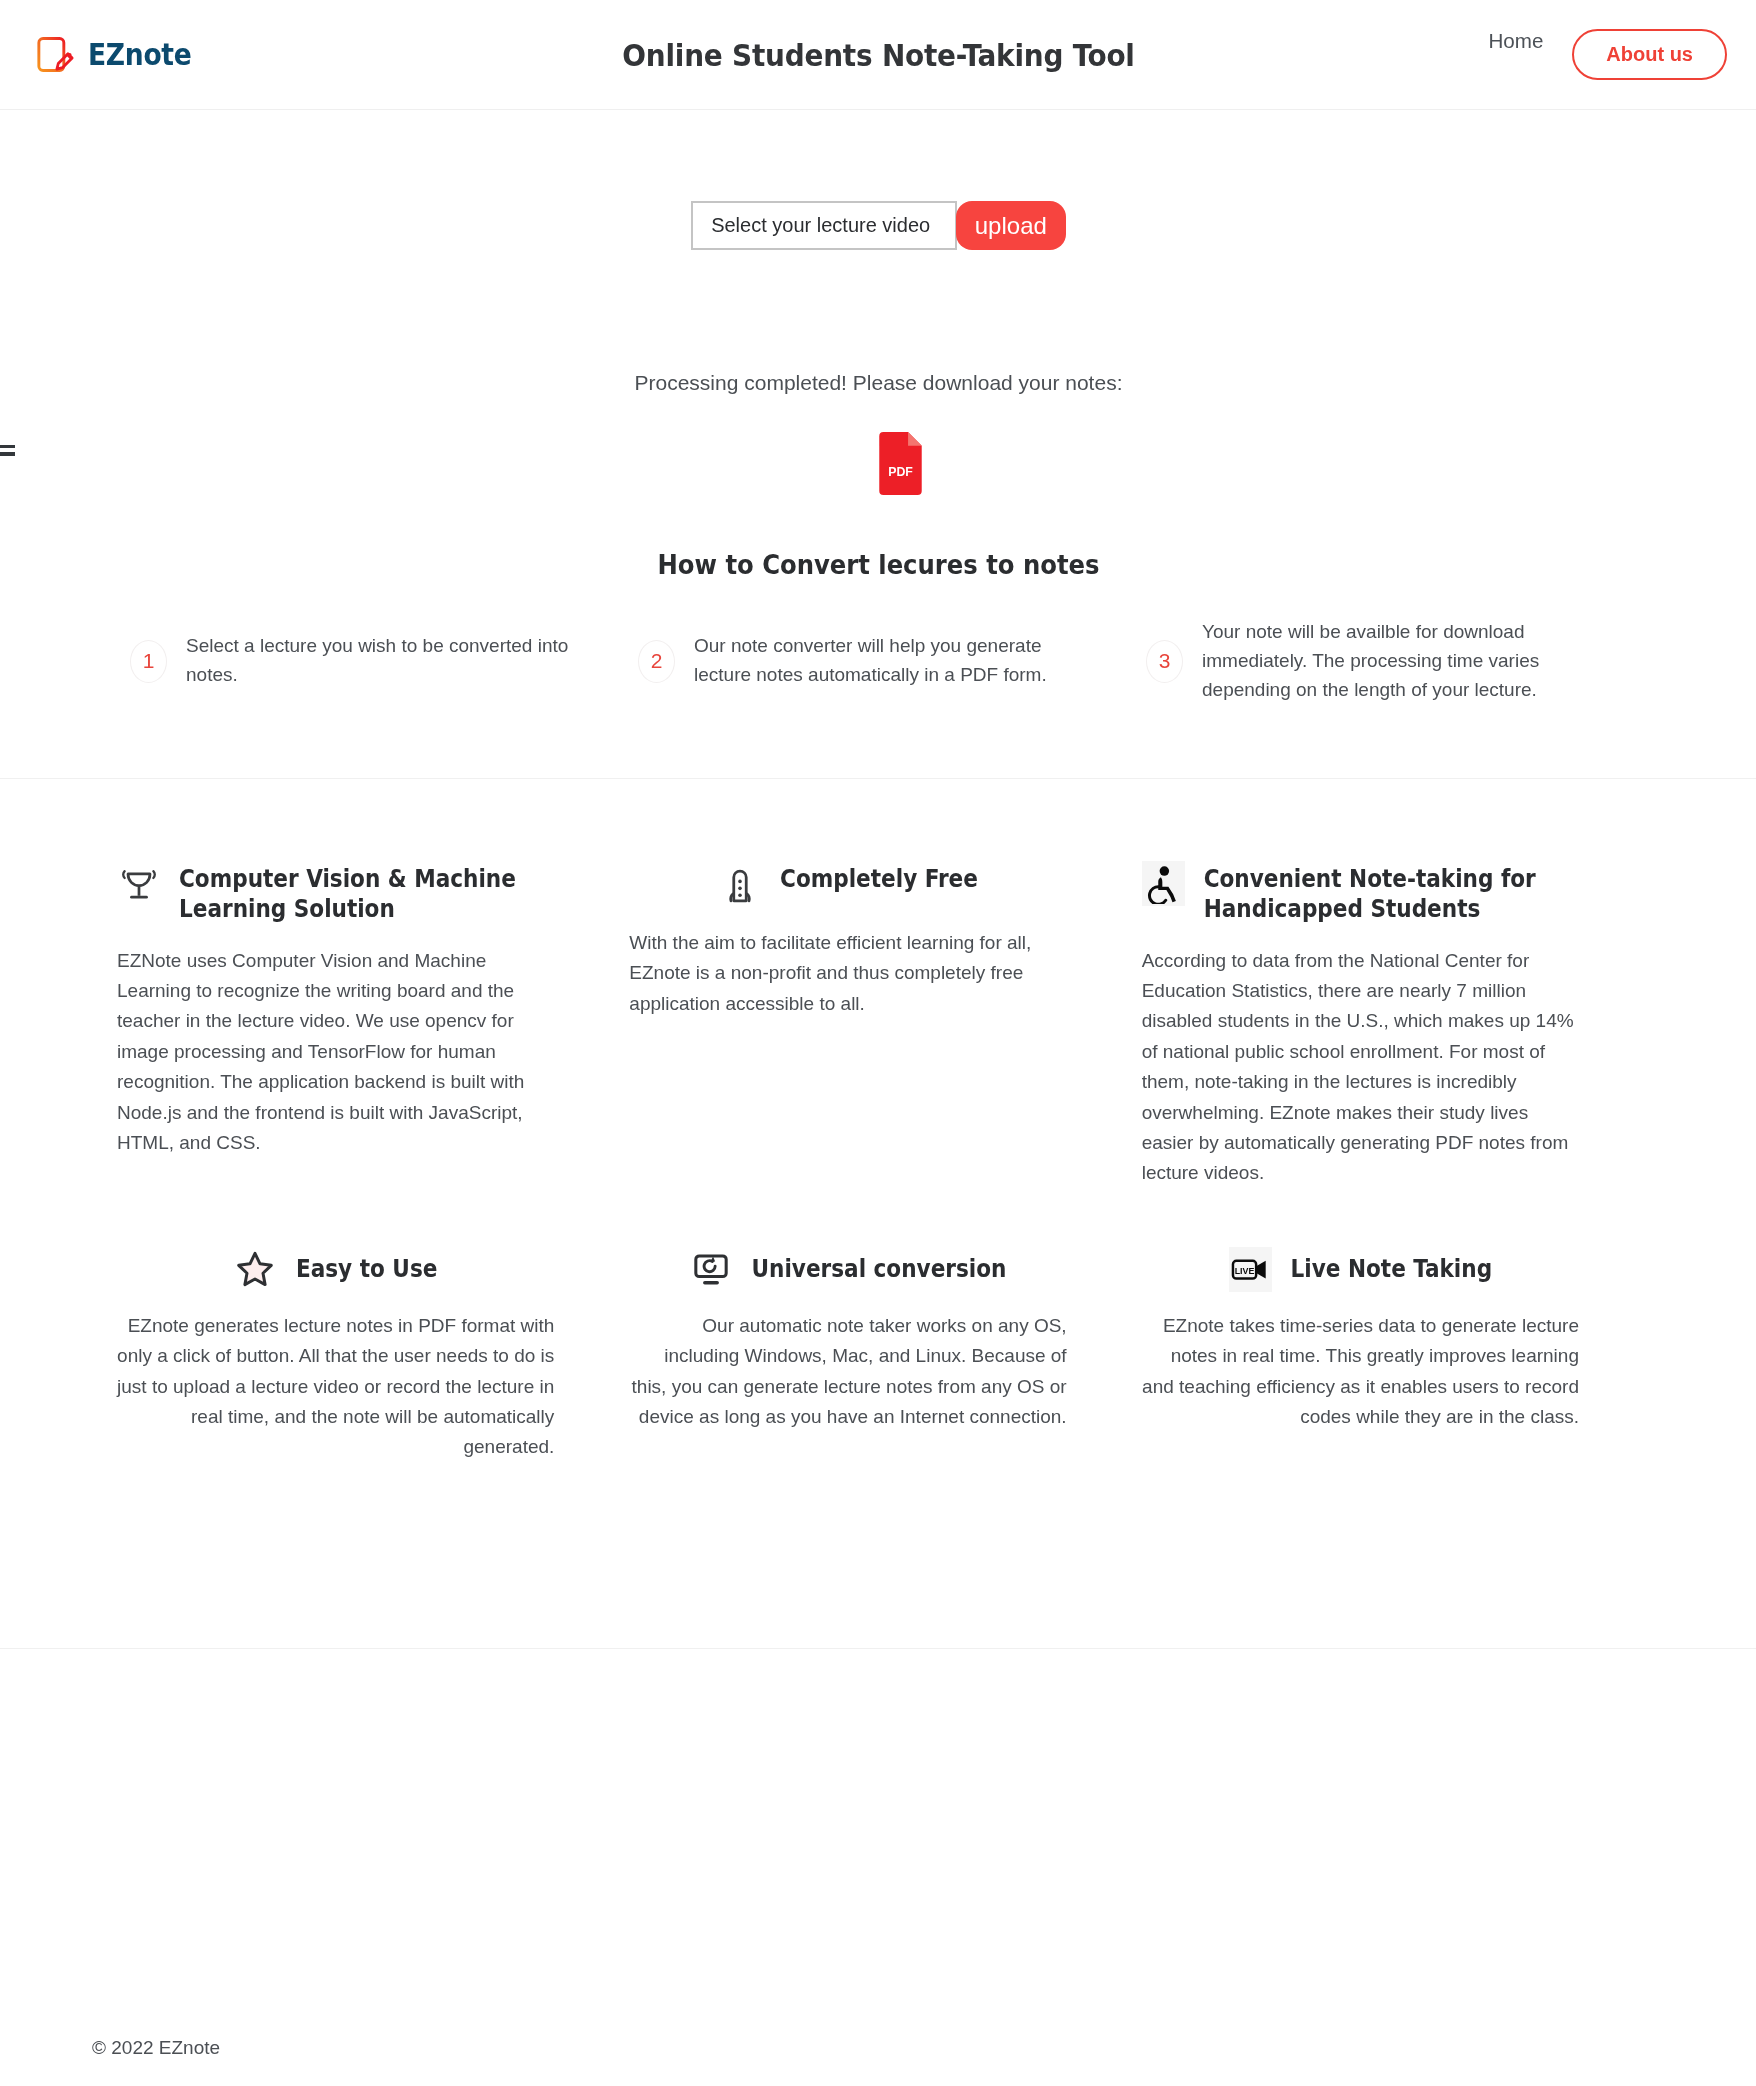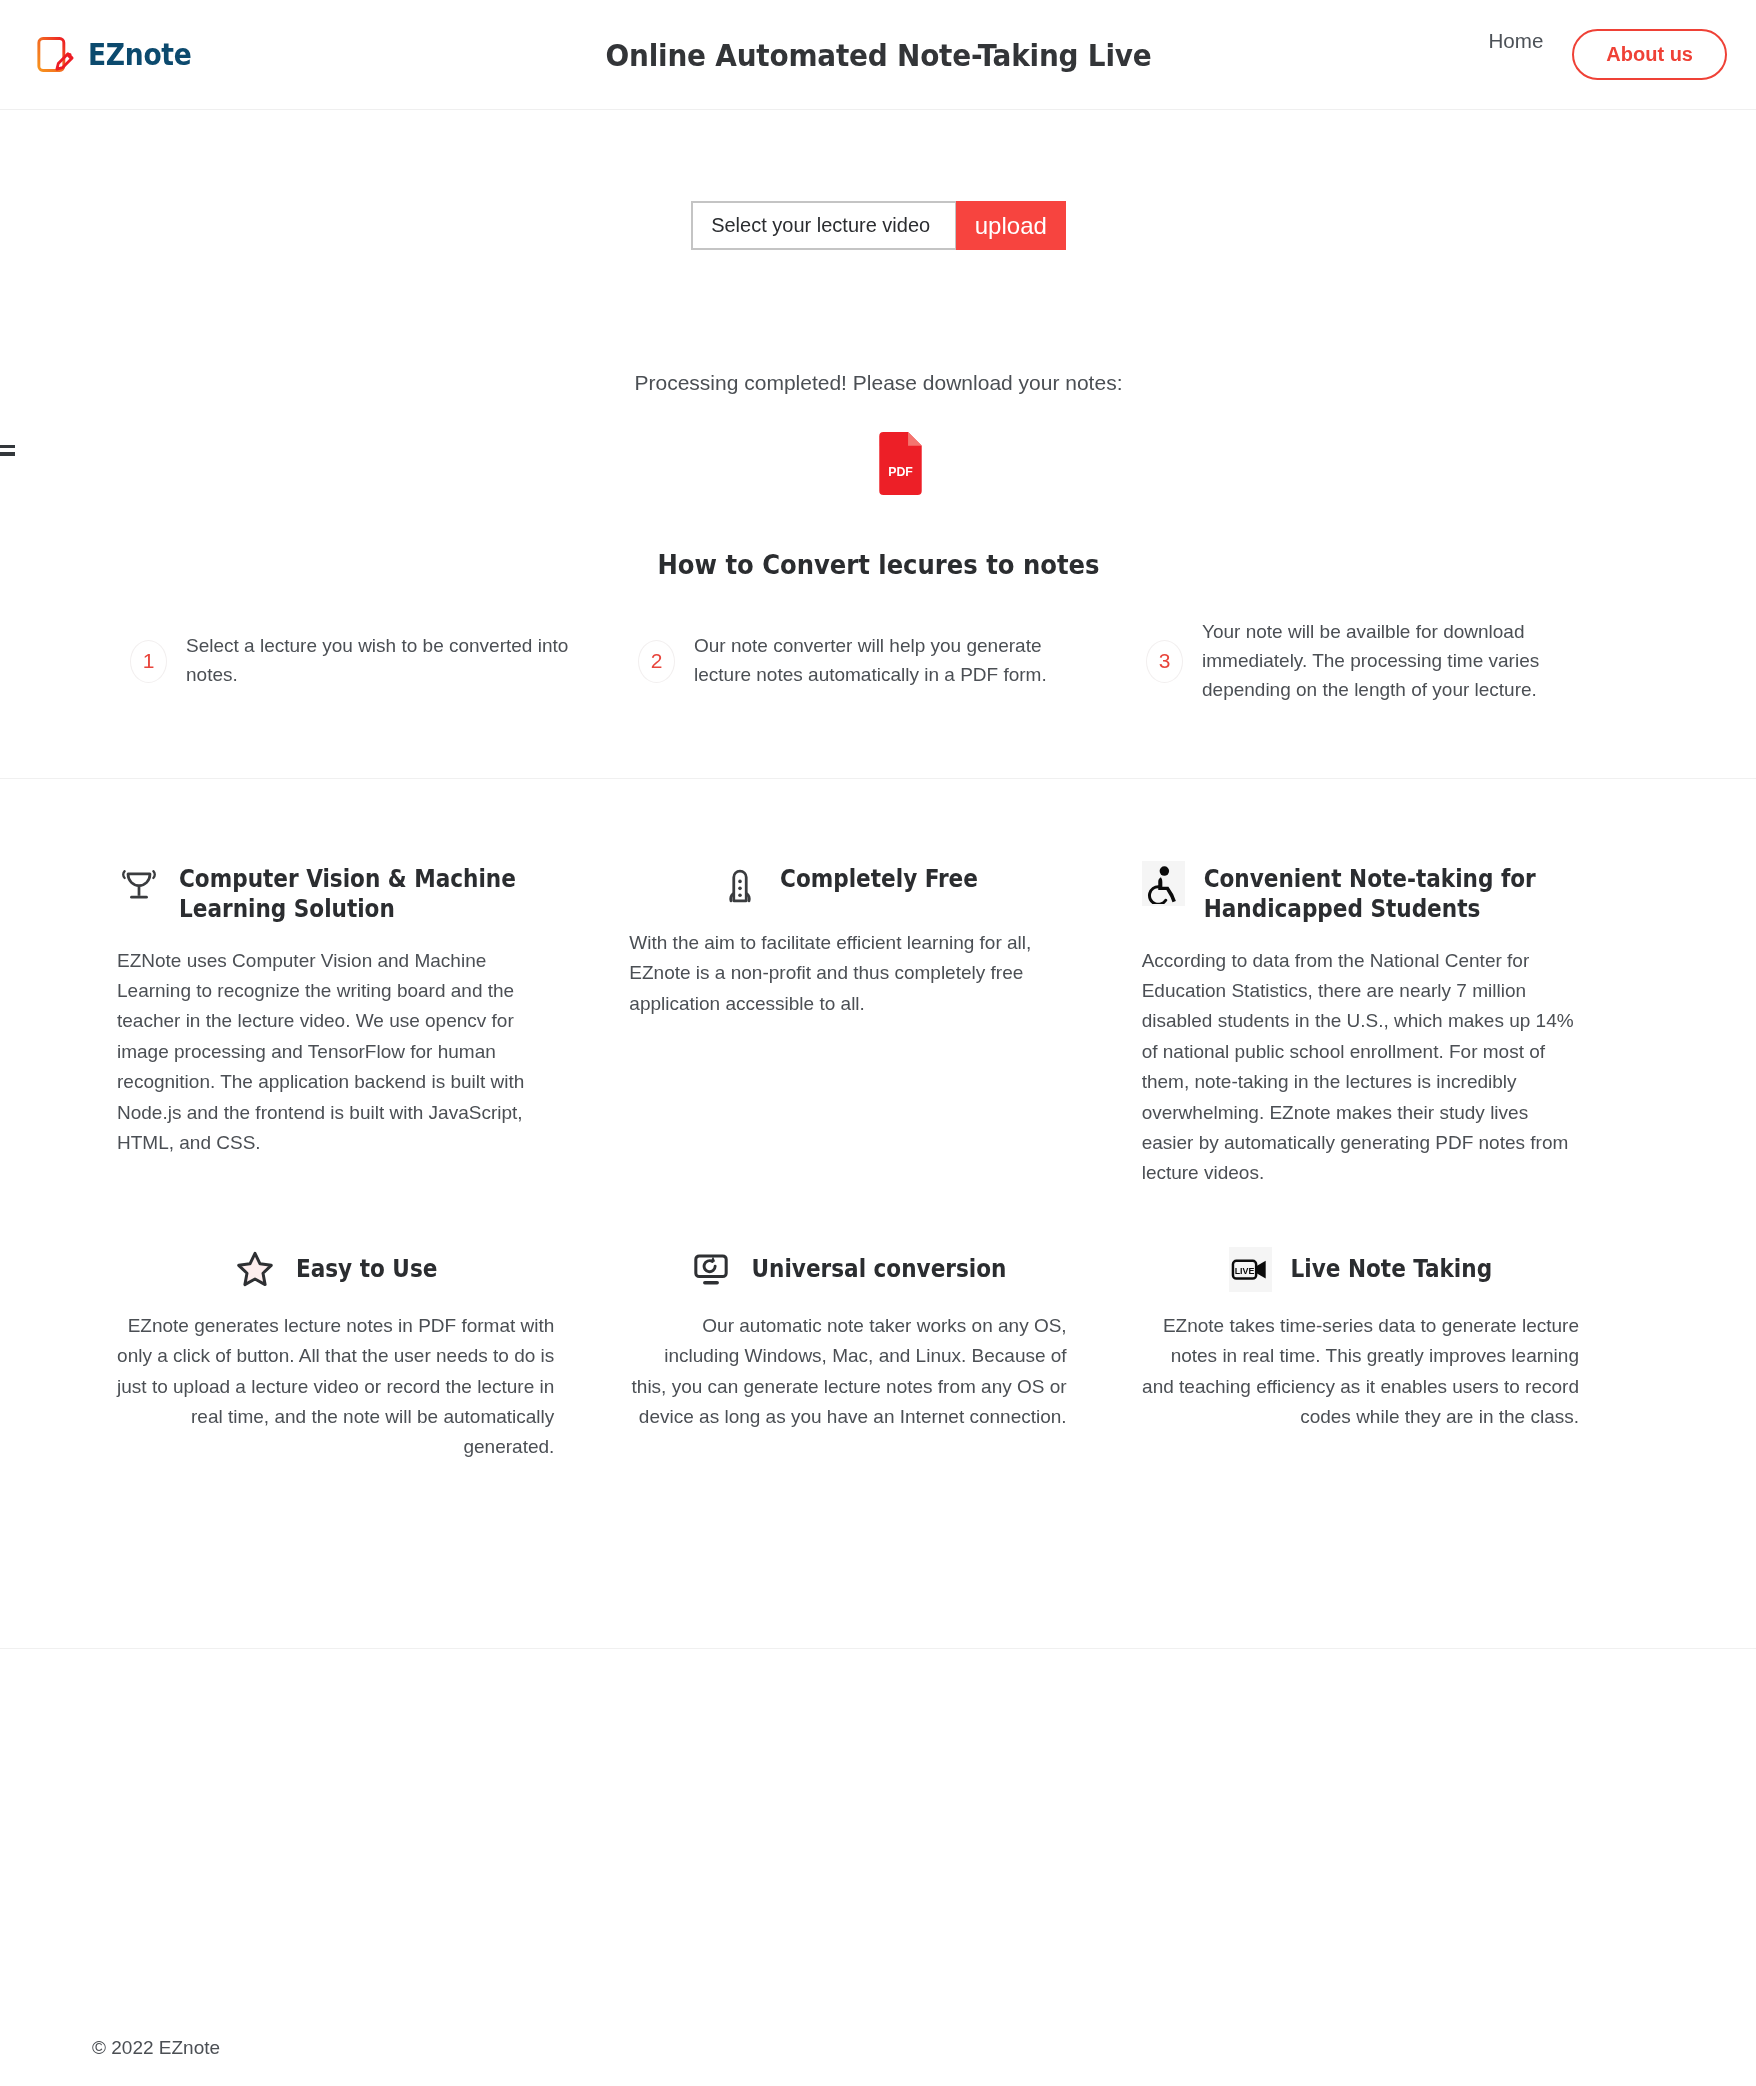--- a/index.html
+++ b/index.html
@@ -90,21 +90,21 @@
     align-items: center;
     padding-left: 18px;
     font-size: 20px;
     color: #2b2d30;
     cursor: pointer;
   }
   .upload-btn {
     background: #f7443f;
     color: #fff;
     border: none;
-    border-radius: 0;
+    border-radius: 16px;
     font-size: 24px;
     padding: 0 19px;
     margin-left: -1.4px;
     cursor: pointer;
     font-family: "Liberation Sans", sans-serif;
   }
 
   
   .edge-mark {
     position: absolute;
@@ -264,21 +264,21 @@
         <line x1="15" y1="29" x2="35" y2="29" stroke="url(#gradLogo)" stroke-width="4.4" stroke-linecap="round"></line>
         <line x1="15" y1="38" x2="29" y2="38" stroke="url(#gradLogo)" stroke-width="4.4" stroke-linecap="round"></line>
         <path d="M33 52 l2-8 14-14 6 6 -14 14 z" fill="none" stroke="#ed1c24" stroke-width="4" stroke-linejoin="round"></path>
         <path d="M47 30 l6 6" stroke="#ed1c24" stroke-width="4"></path>
         <circle cx="51.5" cy="31.5" r="2.6" fill="#ed1c24"></circle>
       </svg>
     </span>
     <span class="brand-name">EZnote</span>
   </div>
 
-  <div class="page-title">Online Automated Note-Taking Live</div>
+  <div class="page-title">Online Students Note-Taking Tool</div>
 
   <nav class="nav">
     <a class="nav-link" href="#">Home</a>
     <button class="about-btn">About us</button>
   </nav>
 </div>
 
 <div class="upload-section">
   <div class="upload-row">
     <div class="file-input">Select your lecture video</div>

